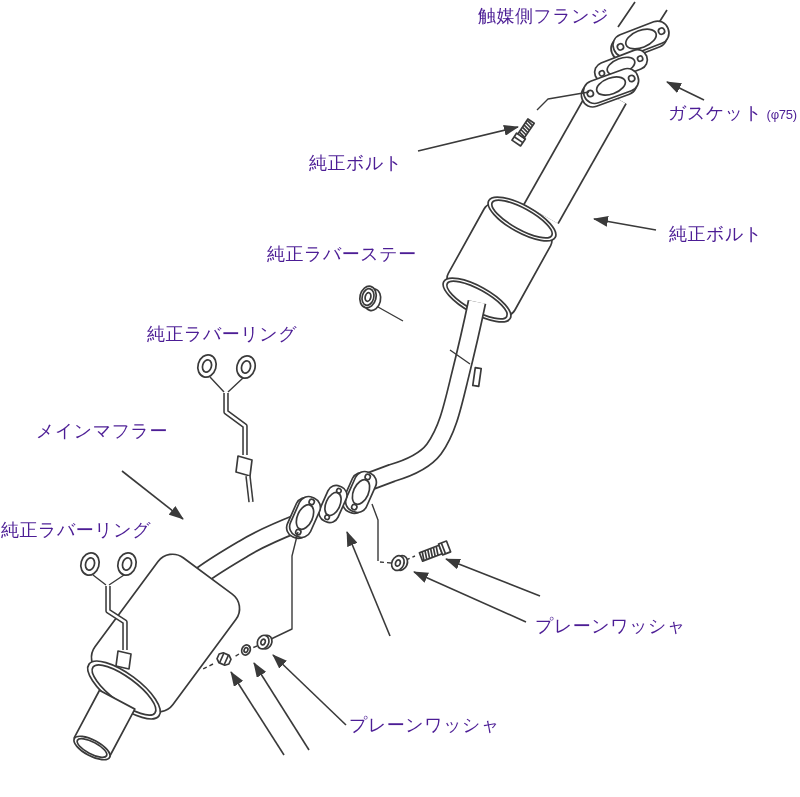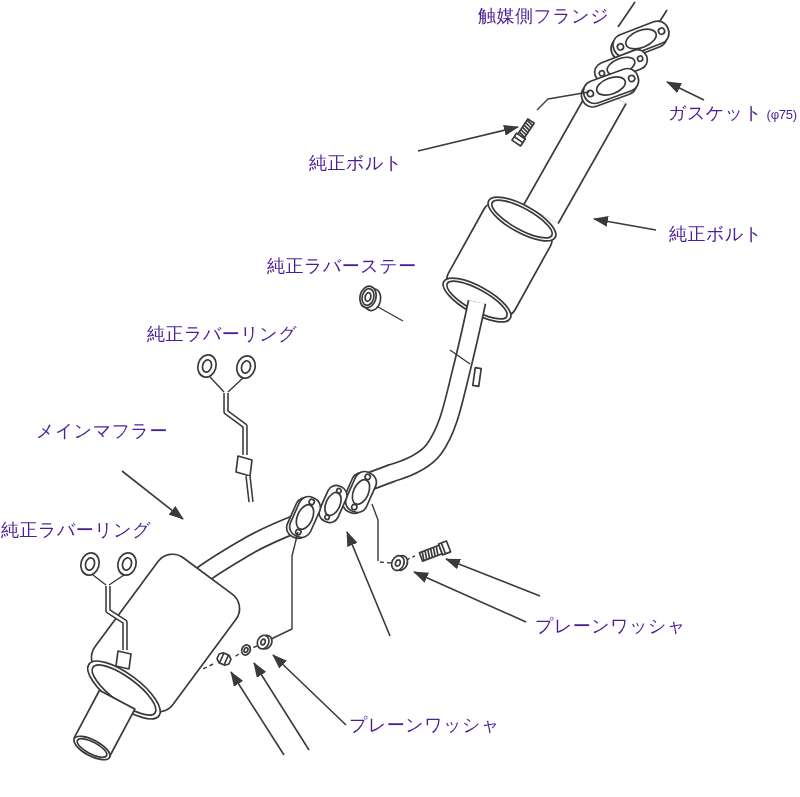--- a/index.html
+++ b/index.html
@@ -255,20 +255,20 @@
       <path d="M309,750 L254,663" marker-end="url(#ah)"></path>
       <path d="M284,755 L231,672" marker-end="url(#ah)"></path>
     </g>
   </g>
 </svg>
 
   <div class="lbl" style="left:478px;top:6px"><span>触媒側フランジ</span></div>
   <div class="lbl" style="left:668px;top:103px"><span>ガスケット</span><span class="spec">(φ75)</span></div>
   <div class="lbl" style="left:309px;top:153px"><span>純正ボルト</span></div>
   <div class="lbl" style="left:669px;top:224px"><span>純正ボルト</span></div>
-  <div class="lbl" style="left:267px;top:256px"><span>純正ラバーステー</span></div>
+  <div class="lbl" style="left:267px;top:244px"><span>純正ラバーステー</span></div>
   <div class="lbl" style="left:147px;top:324px"><span>純正ラバーリング</span></div>
   <div class="lbl" style="left:36px;top:421px"><span>メインマフラー</span></div>
   <div class="lbl" style="left:1px;top:520px"><span>純正ラバーリング</span></div>
   <div class="lbl" style="left:535px;top:616px"><span>プレーンワッシャ</span></div>
   <div class="lbl" style="left:349px;top:715px"><span>プレーンワッシャ</span></div>
 
 </div>
 
 </body></html>

